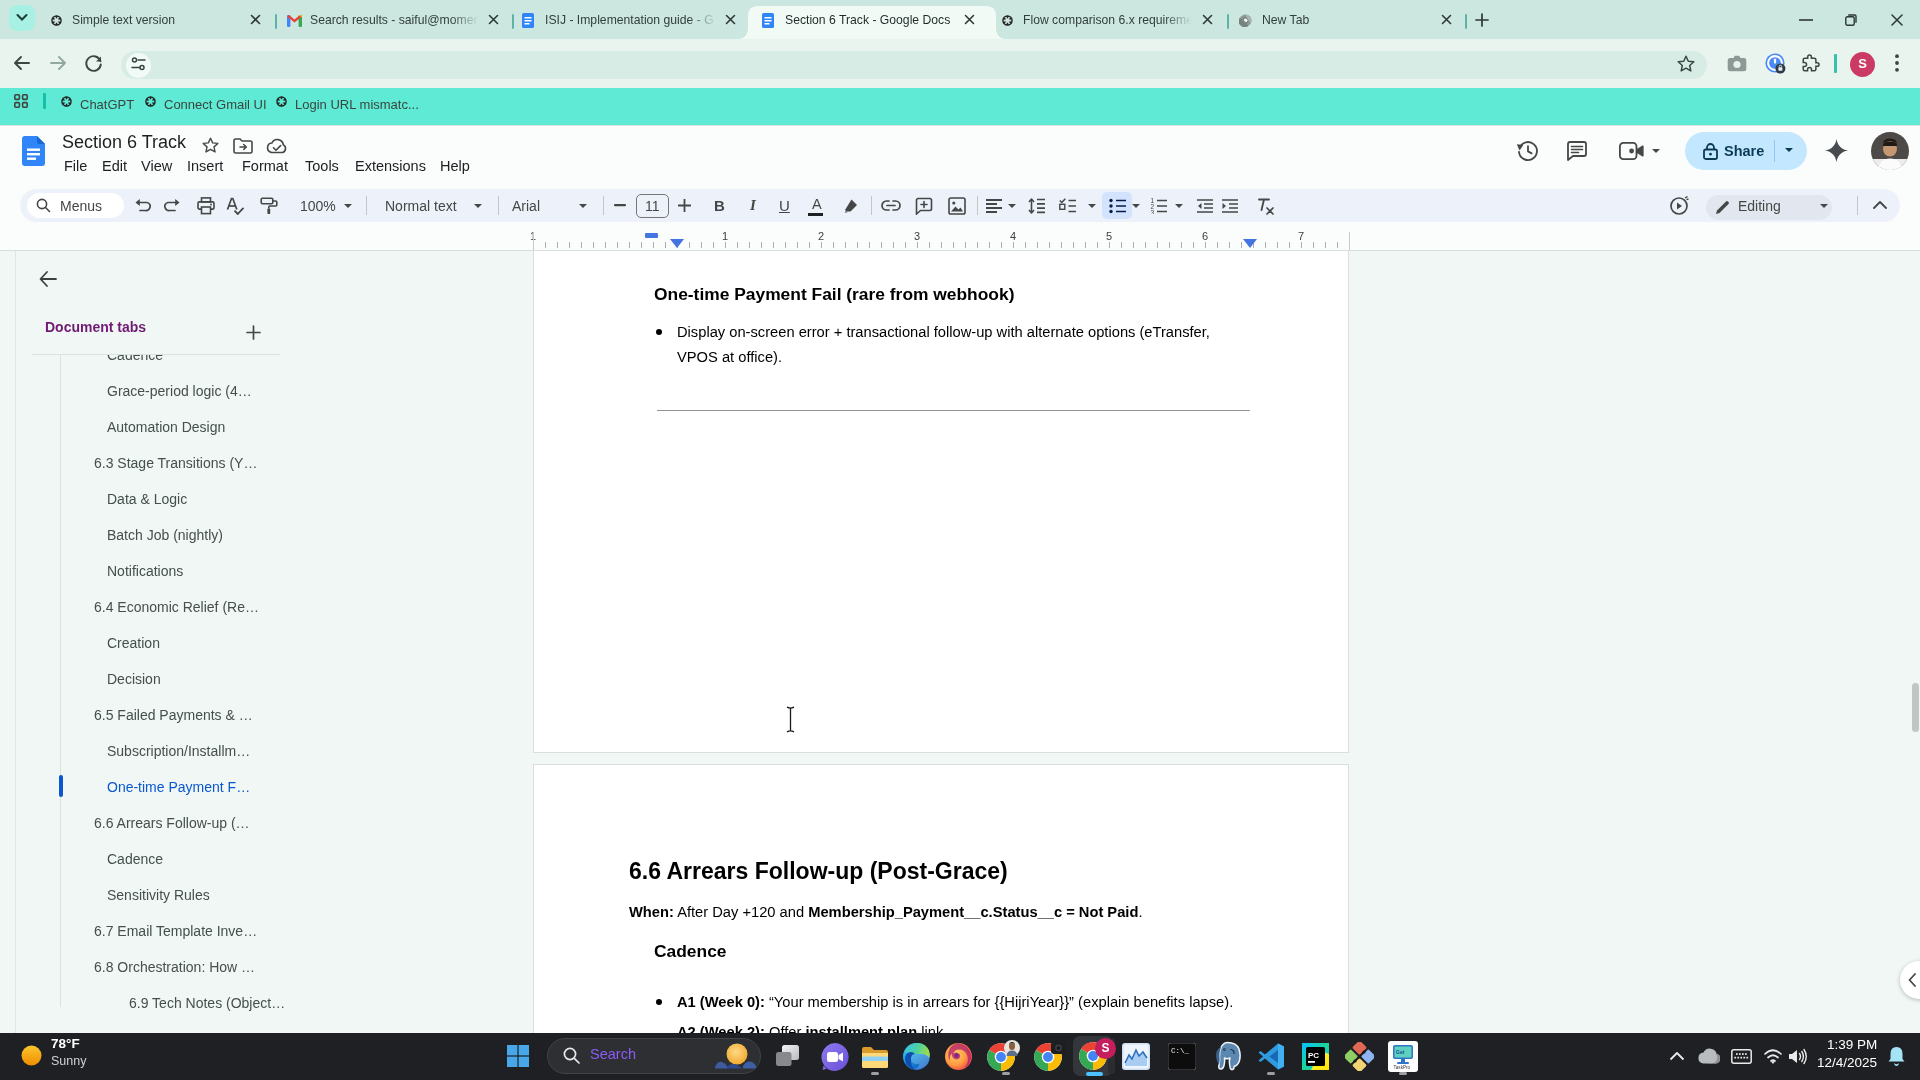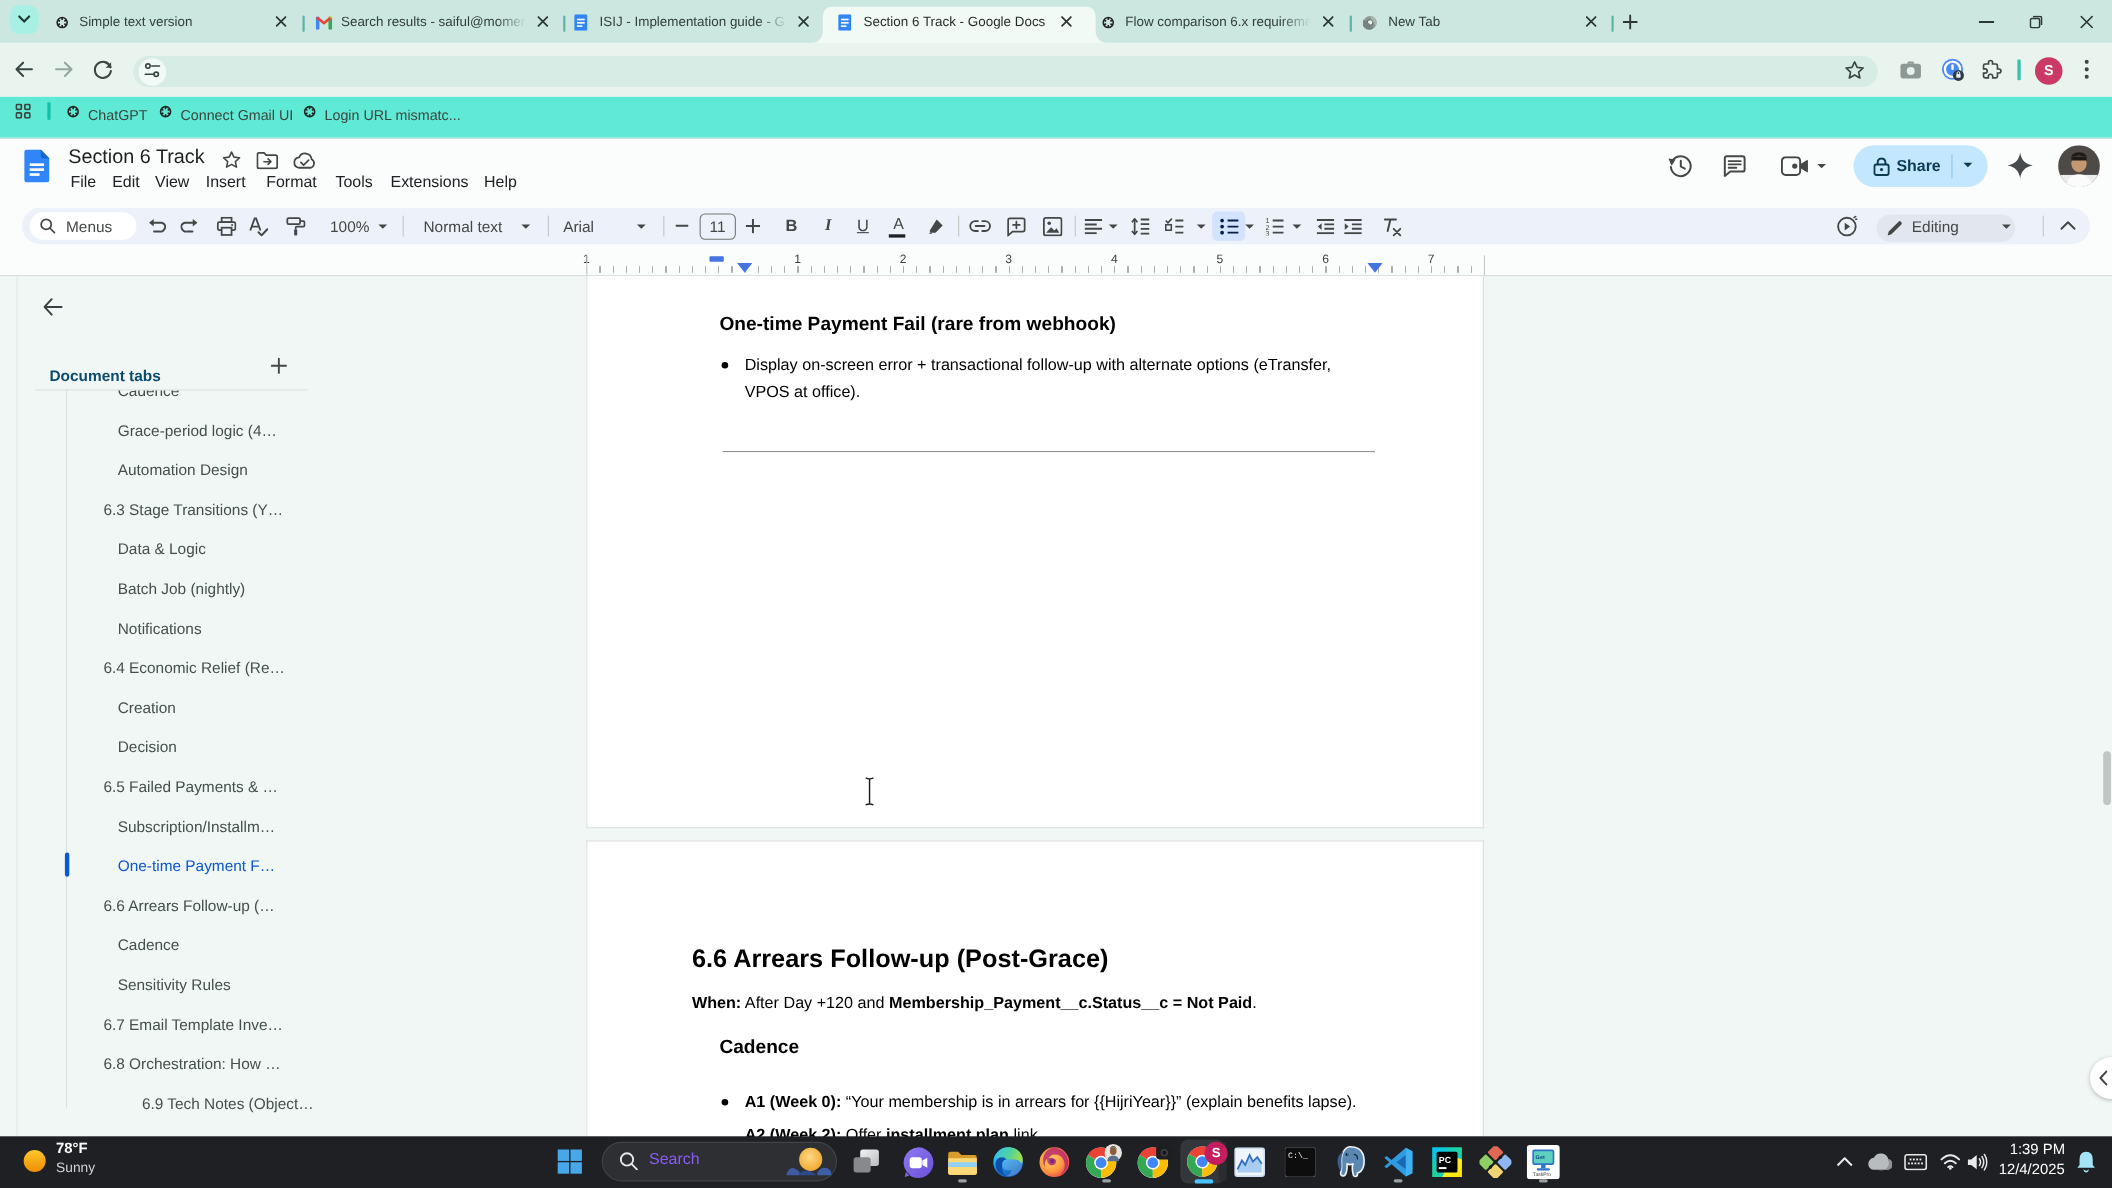--- a/index.html
+++ b/index.html
@@ -498,21 +498,21 @@
 
   <div id="work">
     <div id="sideline"></div>
 
     <div class="page" id="page1" style="top:0; height:502px; border-top:none;"></div>
     <div class="page" id="page2" style="top:513px; height:271px; border-top:1px solid #d9dee2; border-bottom:none;"></div>
 
     <svg class="abs" style="left:38px;top:18px;" width="20" height="20" viewBox="0 0 20 20">
         <path d="M9 3 L2.5 10 L9 17 M3 10 L18 10" stroke="#3c4043" stroke-width="1.8" fill="none" stroke-linecap="round" stroke-linejoin="round"></path>
       </svg>
-    <div style="position:absolute;left:45px;top:82px;font-size:14px;font-weight:bold;color:#0c4a6e;">Document tabs</div>
+    <div style="position:absolute;left:45px;top:68px;font-size:14px;font-weight:bold;color:#701a75;">Document tabs</div>
     <svg class="abs" style="left:246px;top:74px;" width="15" height="15" viewBox="0 0 15 15">
         <path d="M7.5 1 L7.5 14 M1 7.5 L14 7.5" stroke="#444746" stroke-width="1.7" stroke-linecap="round"></path>
       </svg>
     <div style="position:absolute;left:32px;top:103px;width:248px;height:1px;background:#dce2df;"></div>
     <div style="position:absolute;left:60px;top:103px;width:1px;height:653px;background:#dce2df;"></div>
 
     <div style="position:absolute;left:107px;top:104px;height:10px;overflow:hidden;">
         <div class="snav" style="position:static;margin-top:-8px;">Cadence</div>
       </div>
     <div class="snav" style="left:107px;top:132px;">Grace-period logic (4…</div>

